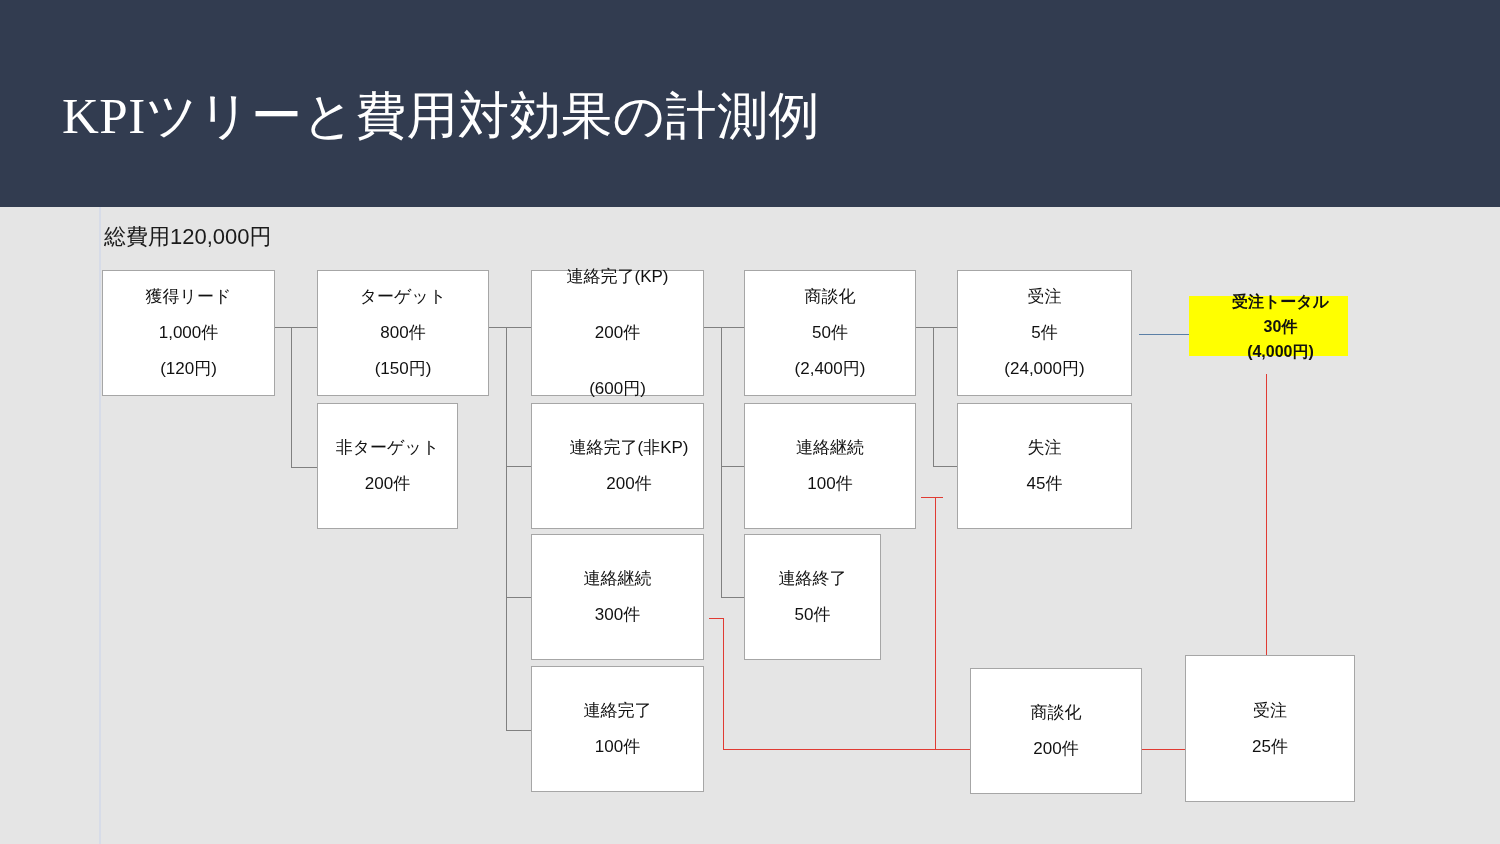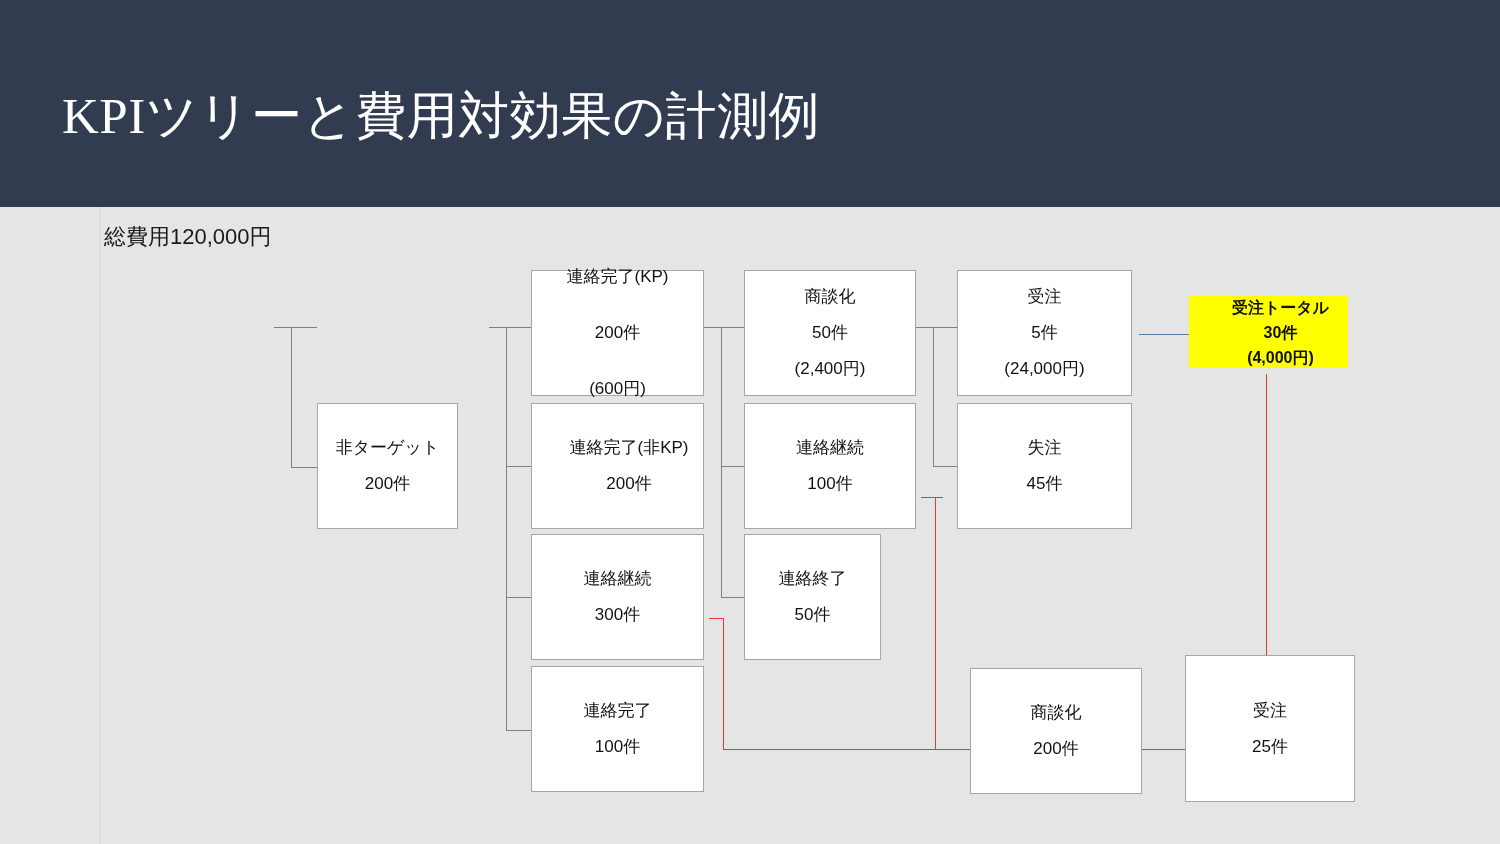--- a/index.html
+++ b/index.html
@@ -118,21 +118,31 @@
     <div class="seg redv" style="left:723px; top:411px; height:132px;"></div>
     <div class="seg redh" style="left:723px; top:542px; width:247px;"></div>
 
     <div class="seg redh" style="left:921px; top:290px; width:22px;"></div>
     <div class="seg redv" style="left:935px; top:290px; height:253px;"></div>
 
     <div class="seg redh" style="left:1142px; top:542px; width:43px;"></div>
 
     <div class="seg redv" style="left:1266px; top:167px; height:281px;"></div>
 
-
+    <div class="box" style="left:102px; top:63px; width:173px; height:126px;">
+      <span class="ln">獲得リード</span>
+      <span class="ln">1,000件</span>
+      <span class="ln">(120円)</span>
+    </div>
+
+    <div class="box" style="left:317px; top:63px; width:172px; height:126px;">
+      <span class="ln">ターゲット</span>
+      <span class="ln">800件</span>
+      <span class="ln">(150円)</span>
+    </div>
 
     <div class="box" style="left:317px; top:196px; width:141px; height:126px;">
       <span class="ln">非ターゲット</span>
       <span class="ln">200件</span>
     </div>
 
     <div class="box" style="left:531px; top:63px; width:173px; height:126px;gap:20px;">
       <span class="ln">連絡完了(KP)</span>
       <span class="ln">200件</span>
       <span class="ln">(600円)</span>
@@ -173,21 +183,21 @@
       <span class="ln">受注</span>
       <span class="ln">5件</span>
       <span class="ln">(24,000円)</span>
     </div>
 
     <div class="box" style="left:957px; top:196px; width:175px; height:126px;">
       <span class="ln">失注</span>
       <span class="ln">45件</span>
     </div>
 
-    <div class="box highlight" style="left:1189px; top:89px; width:159px; height:72px;padding-left:24px;">
+    <div class="box highlight" style="left:1189px; top:89px; width:159px; height:60px;padding-left:24px;">
       <span class="ln">受注トータル</span>
       <span class="ln">30件</span>
       <span class="ln">(4,000円)</span>
     </div>
 
     <div class="box" style="left:970px; top:461px; width:172px; height:126px;">
       <span class="ln">商談化</span>
       <span class="ln">200件</span>
     </div>
 

